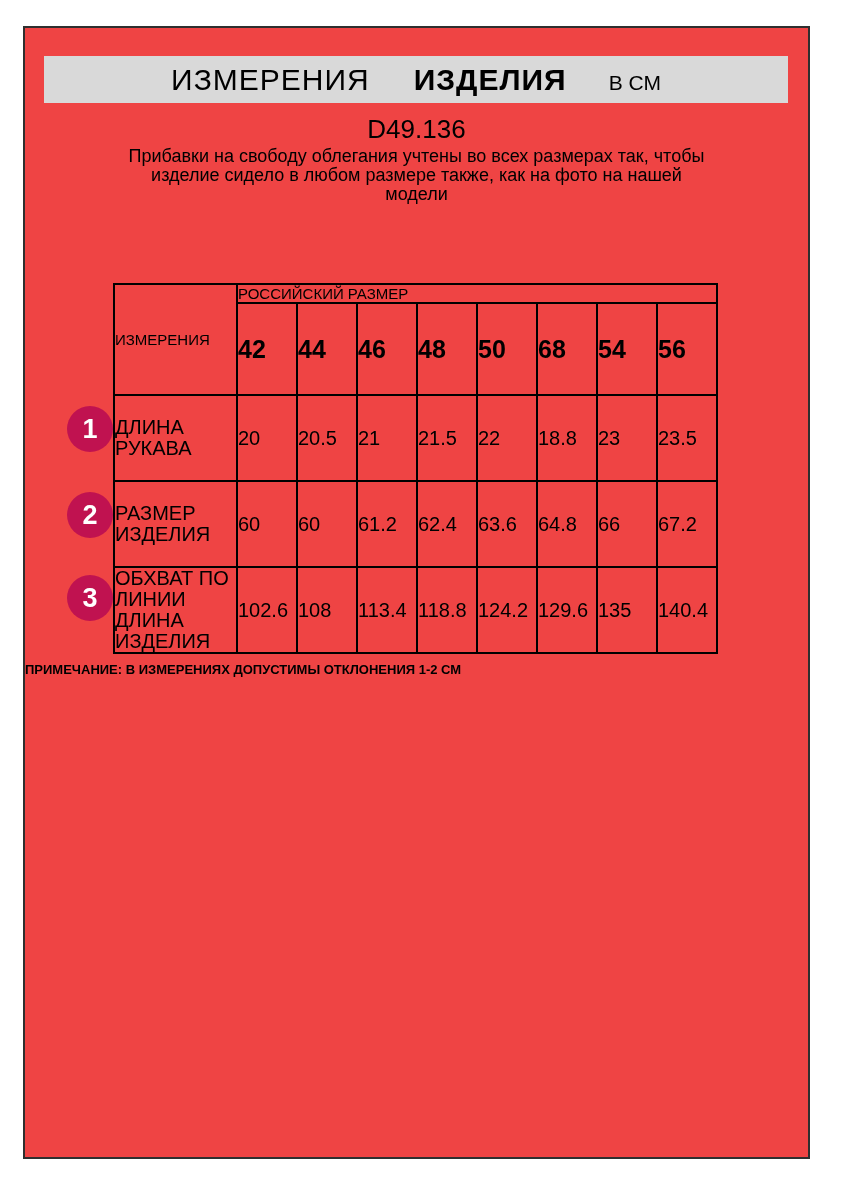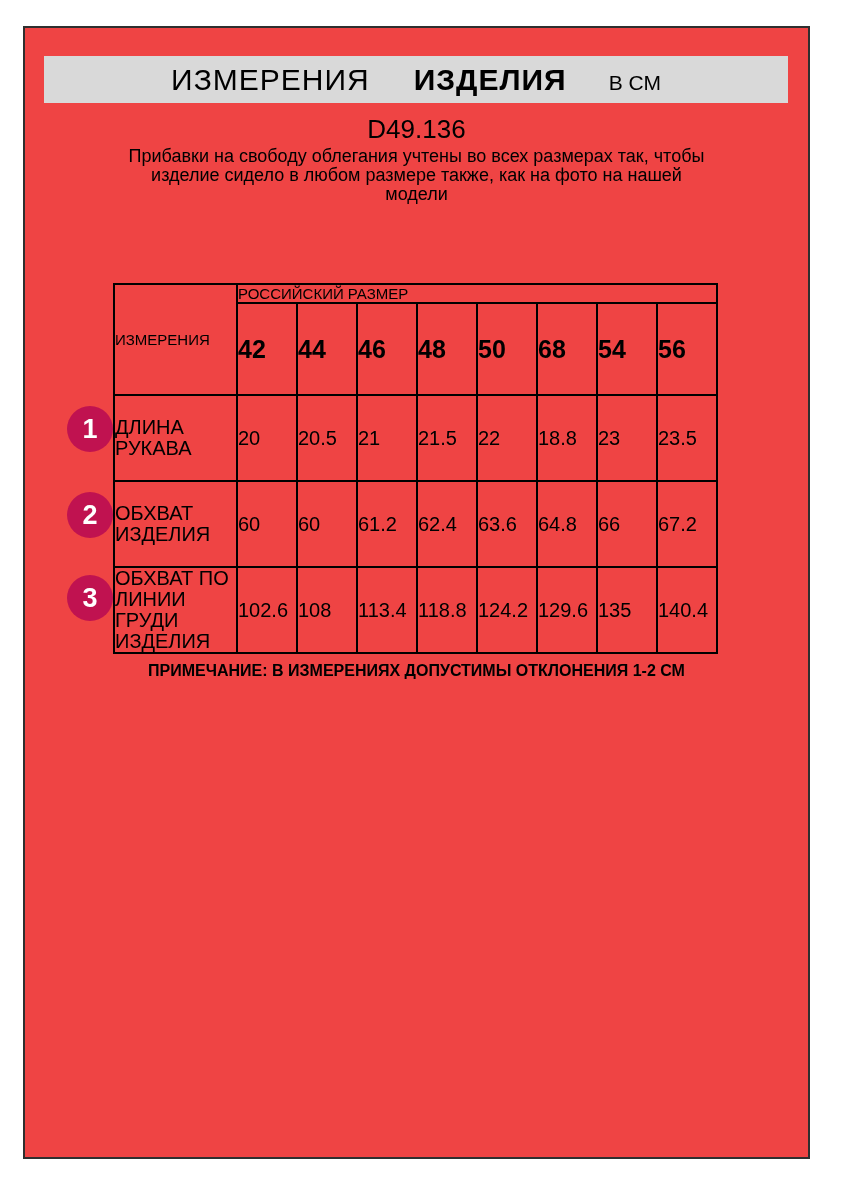--- a/index.html
+++ b/index.html
@@ -109,22 +109,22 @@
     align-items: center;
     justify-content: center;
   }
   .badge-1 { top: 378px; }
   .badge-2 { top: 464px; }
   .badge-3 { top: 547px; }
   .note {
     position: absolute;
     left: 0; top: 634px;
     width: 100%;
-    text-align: center;
-    font-size: 16px;
+    text-align: left;
+    font-size: 13px;
     font-weight: 700;
   }
 </style>
 </head>
 <body>
 
 <div class="frame">
 
   <div class="title-bar">
     <span class="title-measure">ИЗМЕРЕНИЯ</span>
@@ -170,34 +170,34 @@
         <td>20</td>
         <td>20.5</td>
         <td>21</td>
         <td>21.5</td>
         <td>22</td>
         <td>18.8</td>
         <td>23</td>
         <td>23.5</td>
       </tr>
       <tr class="data-row">
-        <td class="row-label">ОБХВАТ
+        <td class="row-label">РАЗМЕР
 ИЗДЕЛИЯ</td>
         <td>60</td>
         <td>60</td>
         <td>61.2</td>
         <td>62.4</td>
         <td>63.6</td>
         <td>64.8</td>
         <td>66</td>
         <td>67.2</td>
       </tr>
       <tr class="data-row">
         <td class="row-label">ОБХВАТ ПО
-ЛИНИИ ГРУДИ
+ЛИНИИ ДЛИНА
 ИЗДЕЛИЯ</td>
         <td>102.6</td>
         <td>108</td>
         <td>113.4</td>
         <td>118.8</td>
         <td>124.2</td>
         <td>129.6</td>
         <td>135</td>
         <td>140.4</td>
       </tr>

